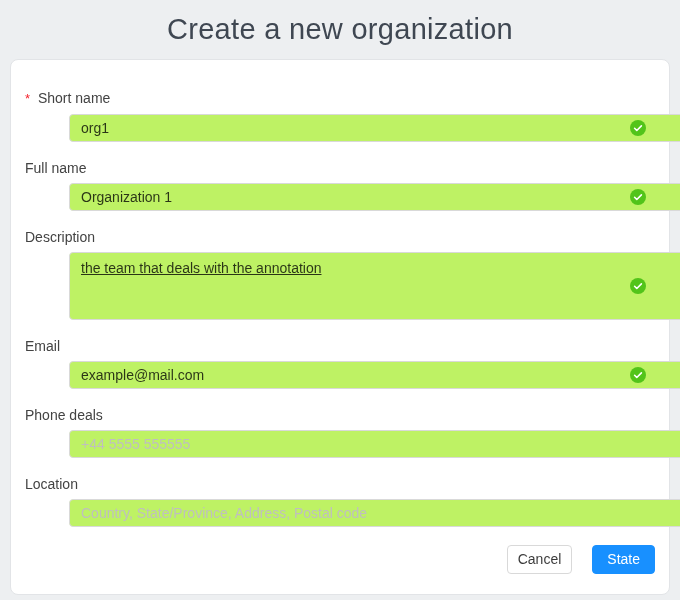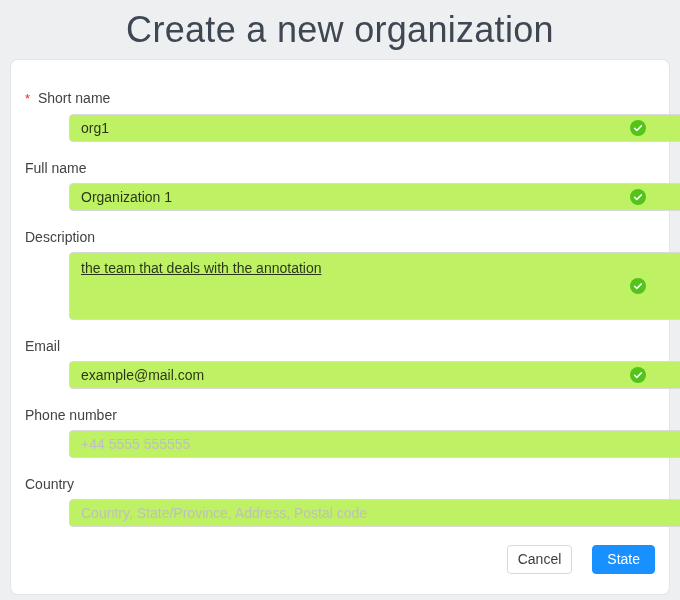--- a/index.html
+++ b/index.html
@@ -12,21 +12,21 @@
     font-family: "Liberation Sans", sans-serif;
   }
   .header {
     height: 59px;
     display: flex;
     align-items: center;
     justify-content: center;
   }
   .page-title {
     margin: 16px;
-    font-size: 36px;
+    font-size: 29px;
     font-weight: 400;
     letter-spacing: 0.3px;
     color: var(--title-text, #3f4752);
   }
   .card {
     margin: 0 10px;
     background: var(--card-background, #ffffff);
     border: 1px solid #e2e4e7;
     border-radius: 8px;
     padding: 30px 14px 20px 14px;
@@ -171,30 +171,30 @@
         <svg viewBox="0 0 16 16" width="16" height="16">
             <circle cx="8" cy="8" r="8" fill="currentColor"></circle>
             <path d="M4.6 8.3l2.2 2.2 4.6-4.6" stroke="#fff" stroke-width="1.6" fill="none" stroke-linecap="round" stroke-linejoin="round"></path>
           </svg>
       </span>
     </div>
   </div>
 
   <div class="field">
     <label class="field-label">
-      <span>Phone number</span>
+      <span>Phone deals</span>
     </label>
     <div class="control">
       <input class="input" type="text" placeholder="+44 5555 555555" style="">
     </div>
   </div>
 
   <div class="field">
     <label class="field-label">
-      <span>Country</span>
+      <span>Location</span>
     </label>
     <div class="control">
       <input class="input" type="text" placeholder="Country, State/Province, Address, Postal code" style="">
     </div>
   </div>
 
   <div class="buttons">
     <button class="btn btn-default">Cancel</button>
     <button class="btn btn-primary">State</button>
   </div>

